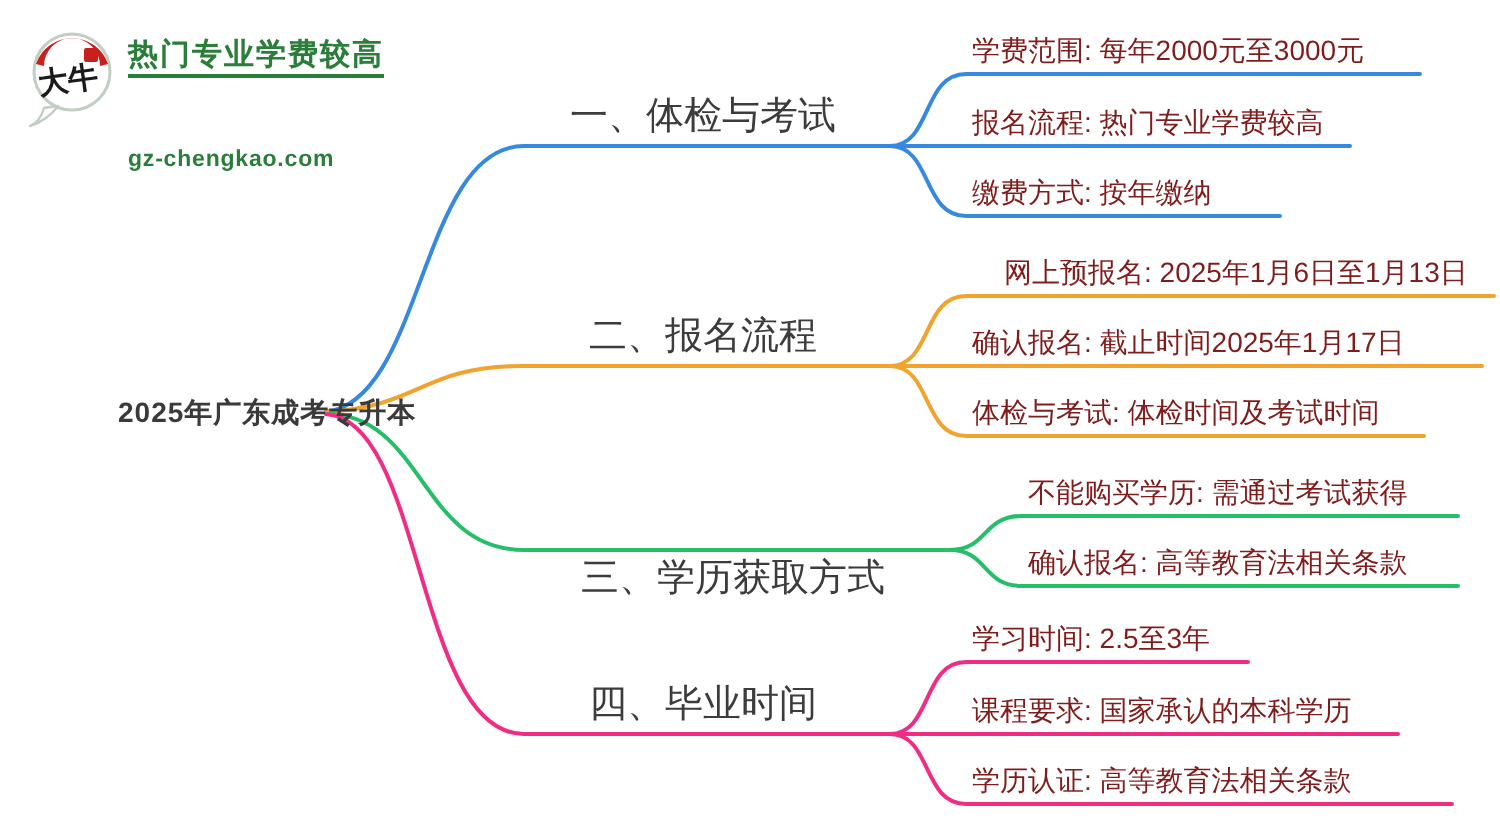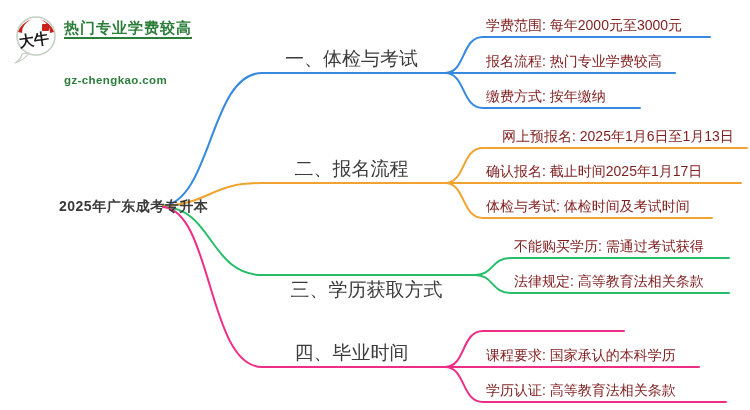--- a/index.html
+++ b/index.html
@@ -71,18 +71,19 @@
 
   <div class="node child-label" style="left:486px; top:16px;">学费范围: 每年2000元至3000元</div>
   <div class="node child-label" style="left:486px; top:52px;">报名流程: 热门专业学费较高</div>
   <div class="node child-label" style="left:486px; top:87px;">缴费方式: 按年缴纳</div>
 
   <div class="node child-label" style="left:502px; top:127px;">网上预报名: 2025年1月6日至1月13日</div>
   <div class="node child-label" style="left:486px; top:162px;">确认报名: 截止时间2025年1月17日</div>
   <div class="node child-label" style="left:486px; top:197px;">体检与考试: 体检时间及考试时间</div>
 
   <div class="node child-label" style="left:514px; top:237px;">不能购买学历: 需通过考试获得</div>
-  <div class="node child-label" style="left:514px; top:272px;">法律规定: 高等教育法相关条款</div>
+  <div class="node child-label" style="left:514px; top:272px;">确认报名: 高等教育法相关条款</div>
 
+  <div class="node child-label" style="left:486px; top:310px;">学习时间: 2.5至3年</div>
   <div class="node child-label" style="left:486px; top:346px;">课程要求: 国家承认的本科学历</div>
   <div class="node child-label" style="left:486px; top:381px;">学历认证: 高等教育法相关条款</div>
 
 </div>
 
 </body></html>

